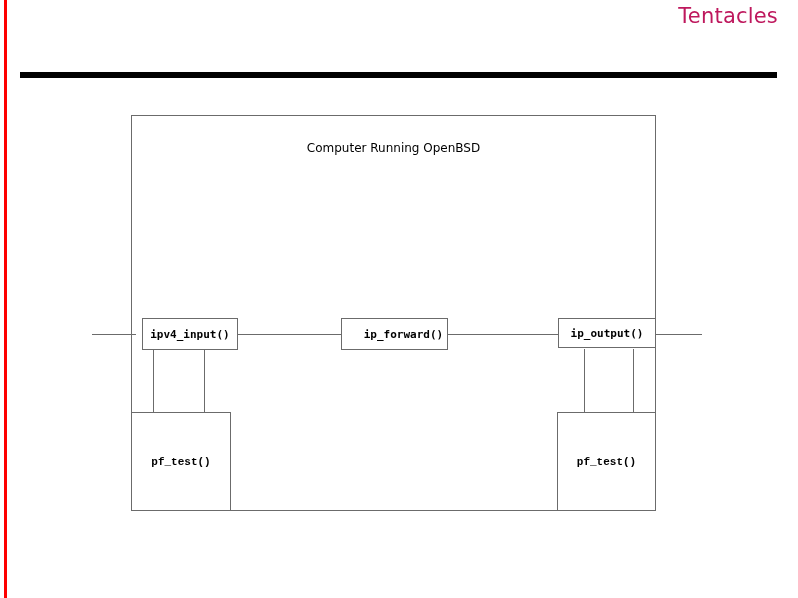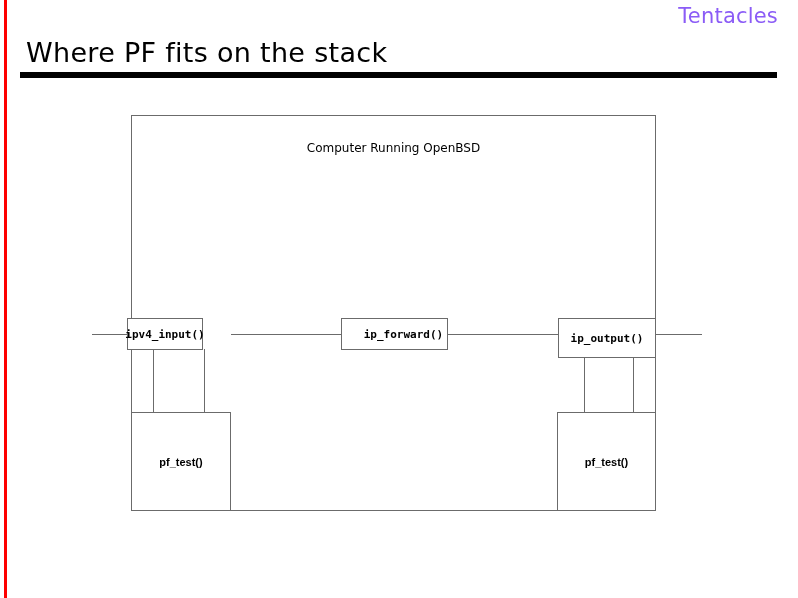--- a/index.html
+++ b/index.html
@@ -34,21 +34,21 @@
   }
 
   
   .deck-name {
     position: absolute;
     right: 20px;
     top: 6px;
     font-family: "DejaVu Sans", sans-serif;
     font-size: 21px;
     font-weight: 400;
-    color: #8b5cf6;
+    color: #be185d;
     letter-spacing: 0.2px;
     white-space: nowrap;
     line-height: 1;
   }
   .slide-title {
     position: absolute;
     left: 26px;
     top: 38px;
     font-family: "DejaVu Sans", sans-serif;
     font-size: 27px;
@@ -107,34 +107,34 @@
     background: #ffffff;
     display: flex;
     align-items: center;
     justify-content: center;
     font-family: "DejaVu Sans Mono", monospace;
     font-size: 11px;
     font-weight: bold;
     color: #000000;
     white-space: nowrap;
   }
-  .fn-ipv4-input { left: 127px;  top: 318px; width: 76px;  height: 32px; }
+  .fn-ipv4-input { left: 142px;  top: 318px; width: 96px;  height: 32px; }
   .fn-ip-forward { left: 341px;  top: 318px; width: 107px; height: 32px; padding-left: 18px; }
-  .fn-ip-output  { left: 558px;  top: 318px; width: 98px;  height: 40px; }
+  .fn-ip-output  { left: 558px;  top: 318px; width: 98px;  height: 30px; }
 
   
   .pf-box {
     position: absolute;
     border: 1px solid #6b6b6b;
     box-sizing: border-box;
     background: #ffffff;
     display: flex;
     align-items: center;
     justify-content: center;
-    font-family: Liberation Sans, sans-serif;
+    font-family: Liberation Mono, monospace;
     font-size: 11px;
     font-weight: bold;
     color: #000000;
     white-space: nowrap;
   }
   .pf-left  { left: 131px; top: 412px; width: 100px; height: 99px; }
   .pf-right { left: 557px; top: 412px; width: 99px;  height: 99px; }
 
   
   .h-line {
@@ -163,21 +163,20 @@
 </style>
 </head>
 <body>
 
 <div id="slide">
 
   <div class="left-rule"></div>
 
   <div class="deck-name">Tentacles</div>
 
-  <div class="slide-title">Where PF fits on the stack</div>
 
   <div class="title-bar"></div>
 
   <div class="diagram">
 
     <div class="host-box"></div>
     <div class="host-label">Computer Running OpenBSD</div>
 
     <div class="h-line wire-in-left"></div>
     <div class="h-line wire-mid-left"></div>

